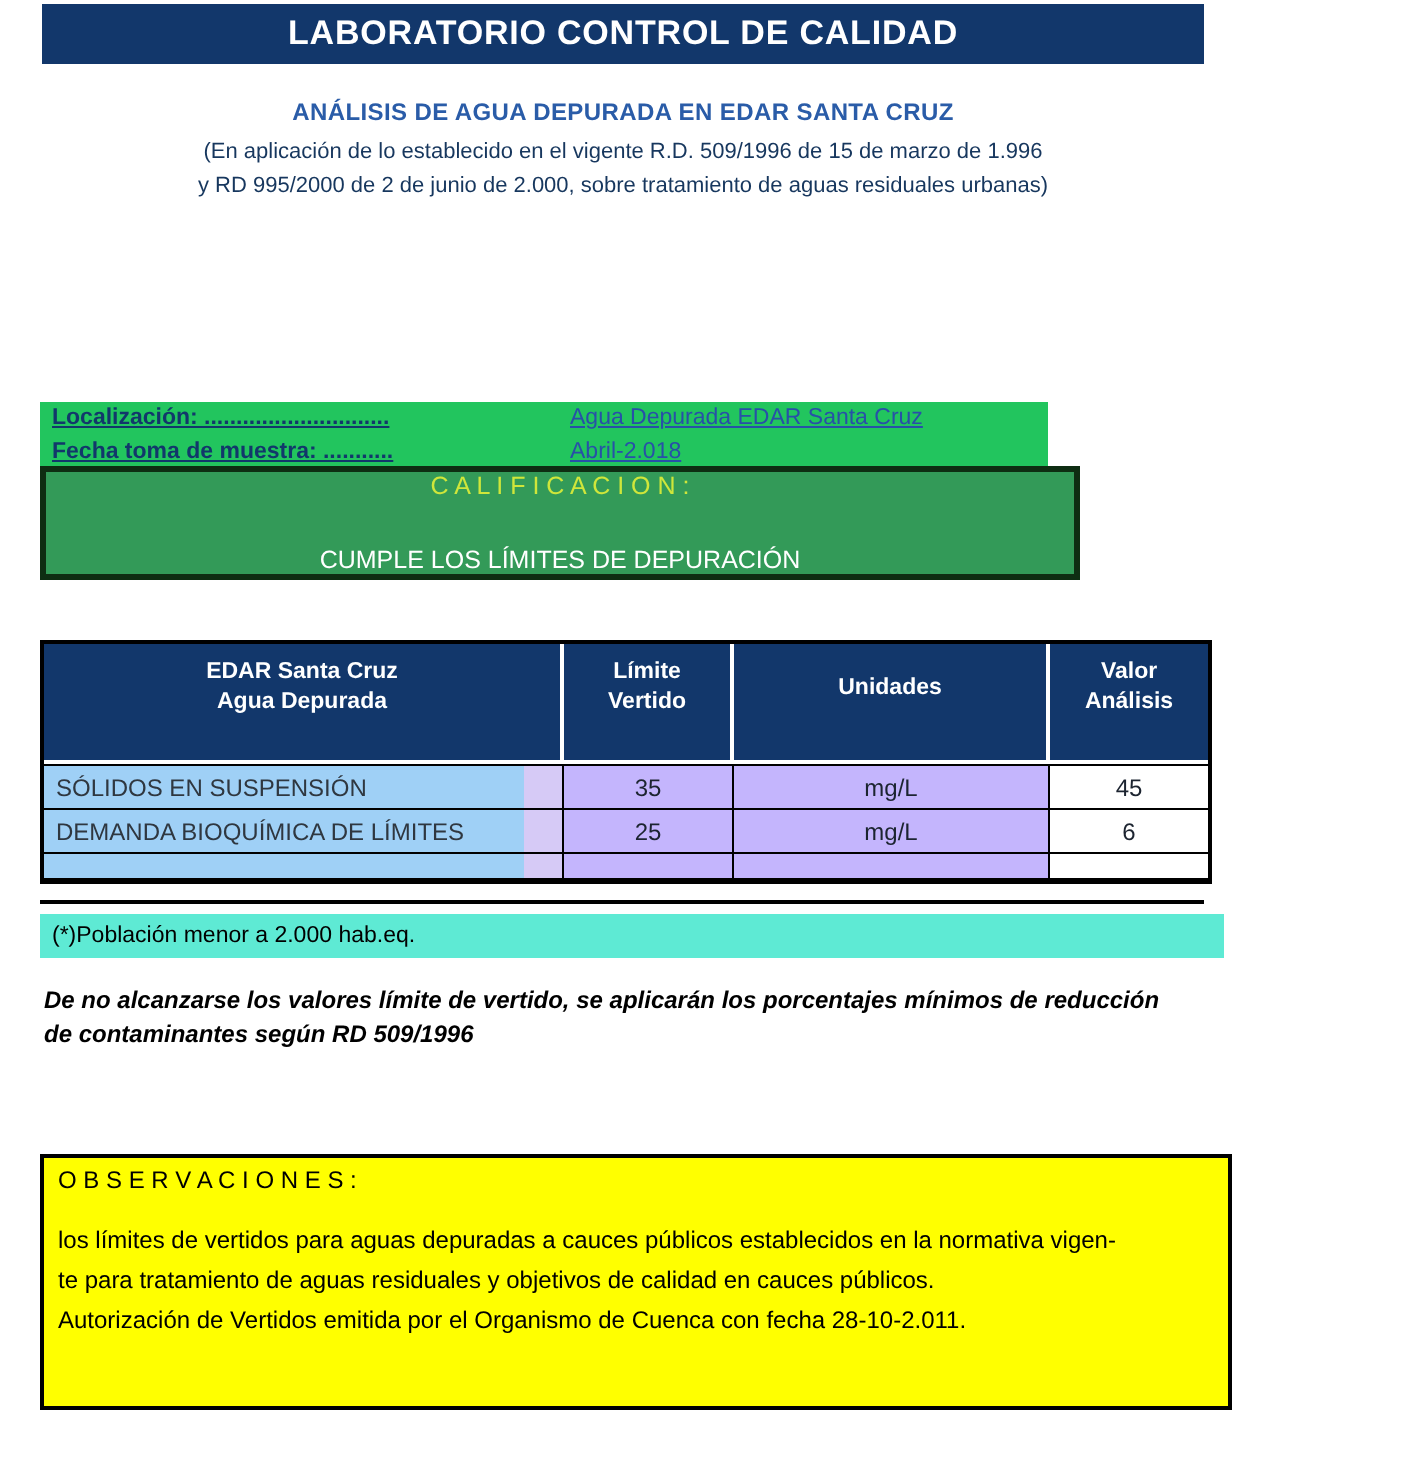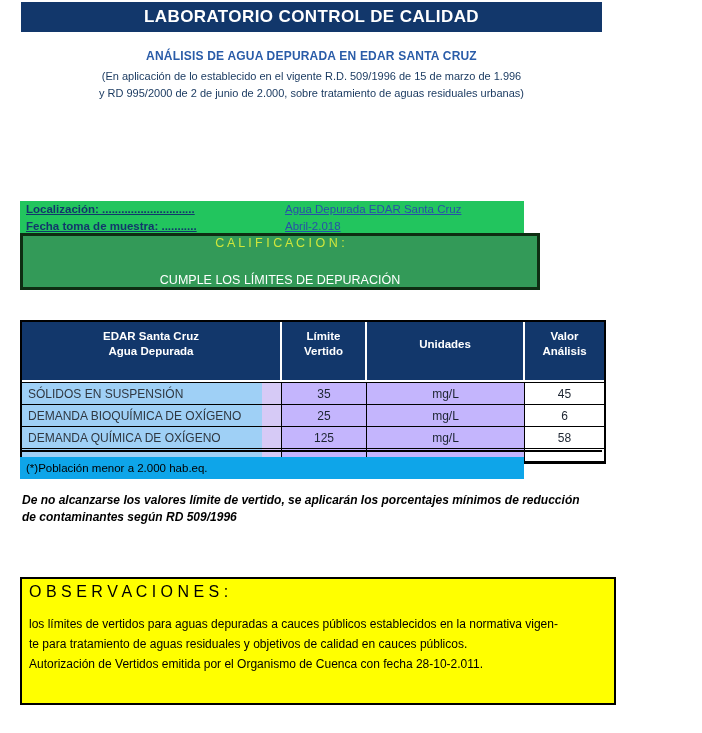--- a/index.html
+++ b/index.html
@@ -69,36 +69,36 @@
   .res-table td.c-limit,.res-table td.c-units{
     background:#c4b5fd;color:#1c2430;text-align:center;border-right:1px solid #000;
   }
   .res-table td.c-value{background:#ffffff;color:#1c2430;text-align:center;}
   .res-table tr.empty-row td{height:12px;}
   .table-underline{
     position:absolute;left:20px;top:450px;width:582px;height:2px;background:#000;
   }
   
   .footnote-bar{
-    position:absolute;left:20px;top:457px;width:504px;height:22px;
-    background:#0ea5e9;color:#000;font-size:11.5px;line-height:22px;
+    position:absolute;left:20px;top:457px;width:592px;height:22px;
+    background:#5eead4;color:#000;font-size:11.5px;line-height:22px;
     padding-left:6px;box-sizing:border-box;
   }
   
   .disclaimer{
     position:absolute;left:22px;top:492px;width:660px;color:#000;
     font-size:12px;font-weight:bold;font-style:italic;line-height:17px;
   }
   
   .obs-box{
     position:absolute;left:20px;top:577px;width:578px;height:116px;
     background:#FFFF00;border:2px solid #000;padding:4px 7px;
     box-sizing:content-box;color:#000;
   }
-  .obs-title{font-size:16px;}
+  .obs-title{font-size:12px;}
   .obs-body{margin-top:13px;}
   .obs-line{font-size:12px;line-height:20px;white-space:nowrap;}
 </style>
 </head>
 <body>
 
 <div id="page">
 
   <div class="title-bar">LABORATORIO CONTROL DE CALIDAD</div>
 
@@ -151,32 +151,25 @@
     </thead>
     <tbody>
       <tr>
         <td class="c-param">SÓLIDOS EN SUSPENSIÓN</td>
         <td class="c-strip"></td>
         <td class="c-limit">35</td>
         <td class="c-units">mg/L</td>
         <td class="c-value">45</td>
       </tr>
       <tr>
-        <td class="c-param">DEMANDA BIOQUÍMICA DE OXÍGENO</td>
+        <td class="c-param">DEMANDA BIOQUÍMICA DE LÍMITES</td>
         <td class="c-strip"></td>
         <td class="c-limit">25</td>
         <td class="c-units">mg/L</td>
         <td class="c-value">6</td>
-      </tr>
-      <tr>
-        <td class="c-param">DEMANDA QUÍMICA DE OXÍGENO</td>
-        <td class="c-strip"></td>
-        <td class="c-limit">125</td>
-        <td class="c-units">mg/L</td>
-        <td class="c-value">58</td>
       </tr>
       <tr class="empty-row">
         <td class="c-param"></td>
         <td class="c-strip"></td>
         <td class="c-limit"></td>
         <td class="c-units"></td>
         <td class="c-value"></td>
       </tr>
     </tbody>
   </table>

